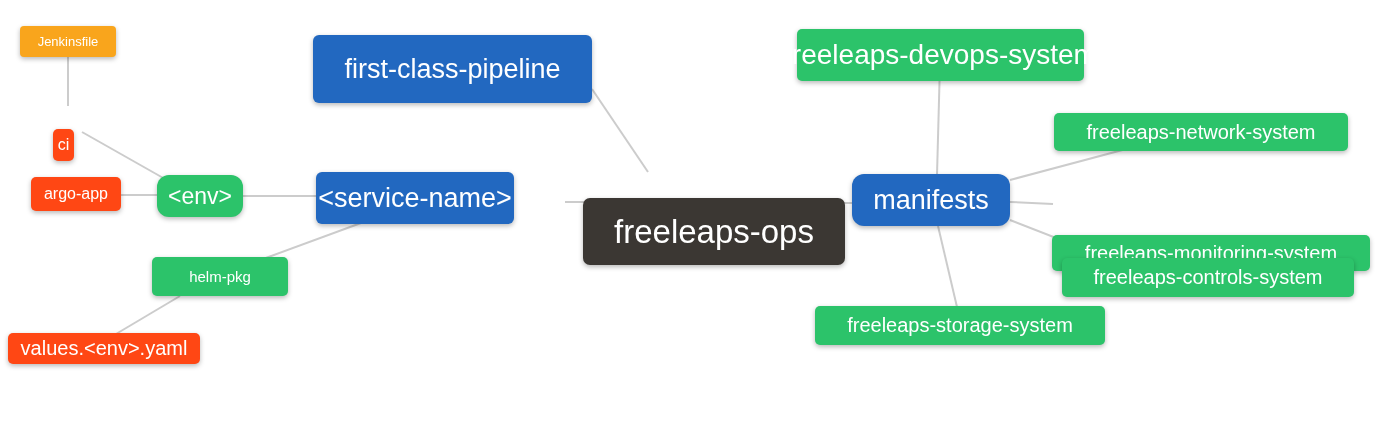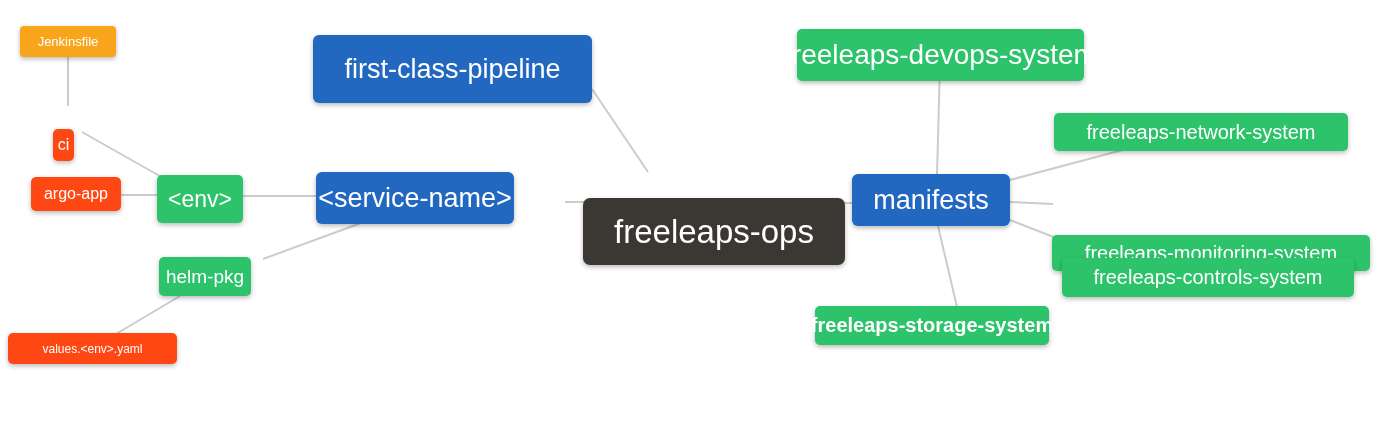--- a/index.html
+++ b/index.html
@@ -66,37 +66,37 @@
     <line class="edge" x1="1010" y1="220" x2="1110" y2="259"></line>
     <line class="edge" x1="938" y1="226" x2="957" y2="307"></line>
   </svg>
 
   <div class="node orange" style="left:20px; top:26px; width:96px; height:31px; font-size:13px;">Jenkinsfile</div>
 
   <div class="node red" style="left:53px; top:105px; width:21px; height:32px; font-size:16px;margin-top:24px;">ci</div>
 
   <div class="node red" style="left:31px; top:177px; width:90px; height:34px; font-size:16px;">argo-app</div>
 
-  <div class="node green" style="left:157px; top:175px; width:86px; height:48px; font-size:23px;">&lt;env&gt;</div>
+  <div class="node green" style="left:157px; top:175px; width:86px; height:42px; font-size:23px;border-radius:12px;">&lt;env&gt;</div>
 
-  <div class="node green" style="left:159px; top:257px; width:92px; height:39px; font-size:19px;">helm-pkg</div>
+  <div class="node green" style="left:152px; top:257px; width:136px; height:39px; font-size:15px;">helm-pkg</div>
 
-  <div class="node red" style="left:8px; top:333px; width:169px; height:31px; font-size:12px;">values.&lt;env&gt;.yaml</div>
+  <div class="node red" style="left:8px; top:333px; width:192px; height:31px; font-size:20px;">values.&lt;env&gt;.yaml</div>
 
   <div class="node blue" style="left:313px; top:35px; width:279px; height:68px; font-size:27px;">first-class-pipeline</div>
 
   <div class="node blue" style="left:316px; top:172px; width:198px; height:52px; font-size:27px;">&lt;service-name&gt;</div>
 
   <div class="node root" style="left:583px; top:172px; width:262px; height:67px; font-size:33px;margin-top:26px;">freeleaps-ops</div>
 
-  <div class="node blue" style="left:852px; top:174px; width:158px; height:52px; font-size:27px;">manifests</div>
+  <div class="node blue" style="left:852px; top:174px; width:158px; height:52px; font-size:27px;border-radius:12px;">manifests</div>
 
   <div class="node green" style="left:797px; top:29px; width:287px; height:52px; font-size:28px;">freeleaps-devops-system</div>
 
   <div class="node green" style="left:1054px; top:113px; width:294px; height:38px; font-size:20px;">freeleaps-network-system</div>
 
   <div class="node green" style="left:1052px; top:187px; width:318px; height:36px; font-size:20px;margin-top:48px;">freeleaps-monitoring-system</div>
 
   <div class="node green" style="left:1062px; top:258px; width:292px; height:39px; font-size:20px;">freeleaps-controls-system</div>
 
-  <div class="node green" style="left:815px; top:306px; width:234px; height:39px; font-size:20px;font-weight:bold;">freeleaps-storage-system</div>
+  <div class="node green" style="left:815px; top:306px; width:290px; height:39px; font-size:20px;">freeleaps-storage-system</div>
 
 </div>
 
 </body></html>

